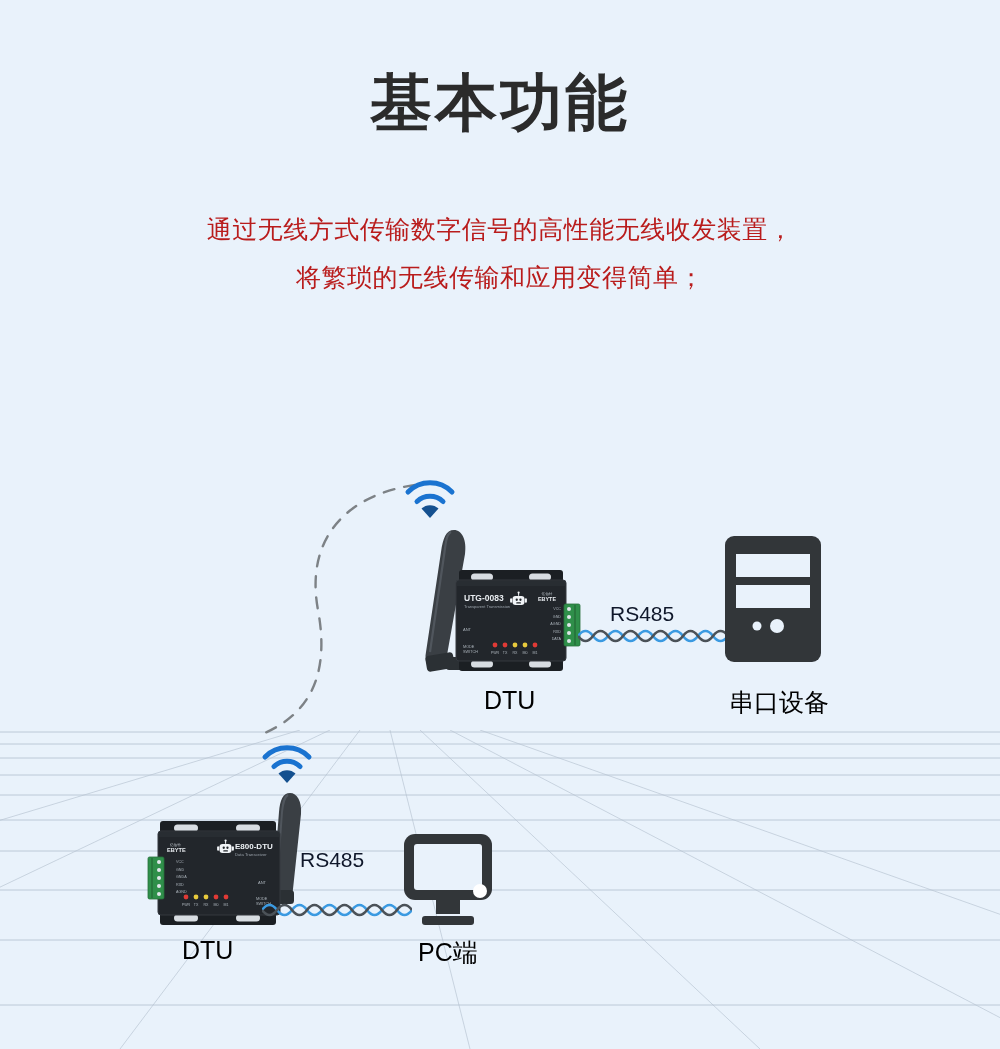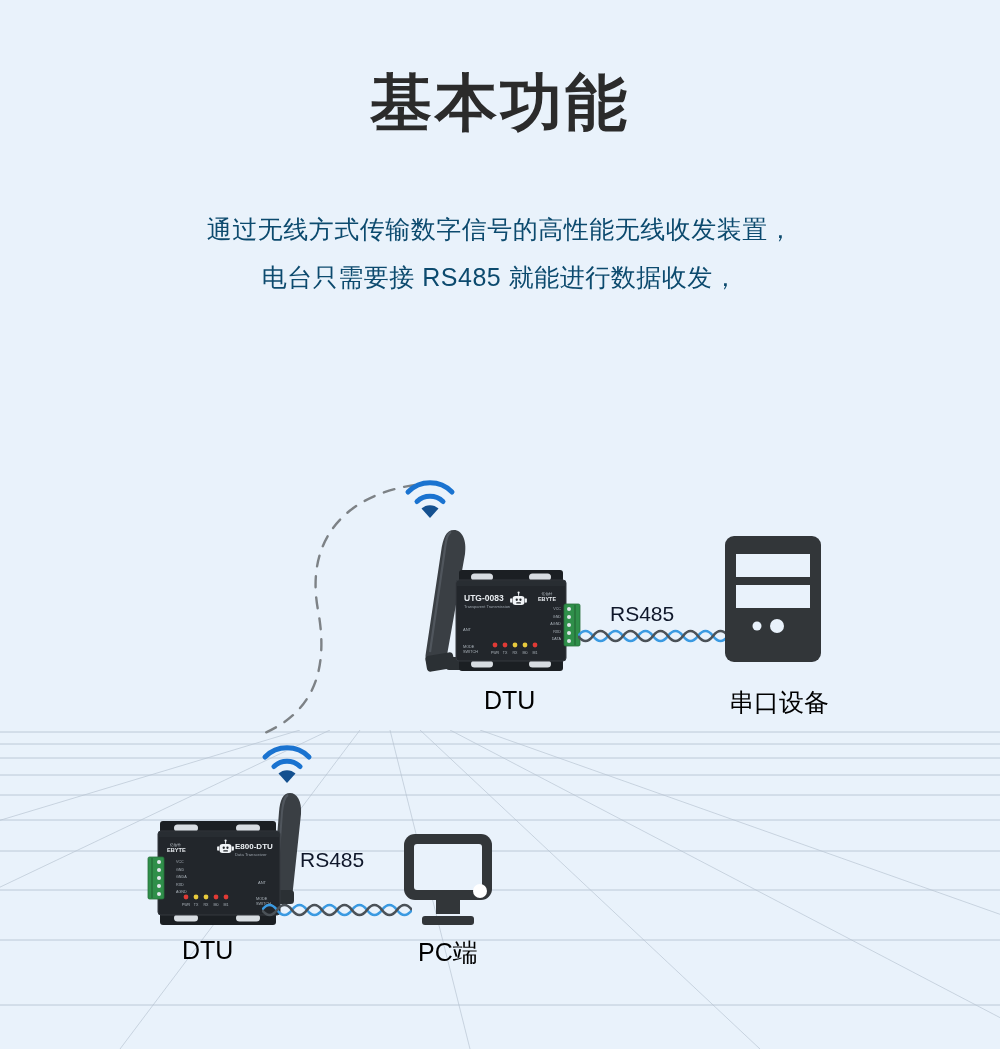--- a/index.html
+++ b/index.html
@@ -14,21 +14,21 @@
 
   
   .page-title{
     position:absolute;left:0;top:72px;width:1000px;
     text-align:center;
     font-size:62px;font-weight:bold;letter-spacing:3px;
     color:#2b2b2b;line-height:1;
   }
   .desc{
     position:absolute;left:0;top:205px;width:1000px;
-    text-align:center;color:#0c4a6e;
+    text-align:center;color:#b91c1c;
     font-size:25px;line-height:48px;letter-spacing:.5px;
   }
   .desc div{white-space:nowrap;}
 
   
   .scene{position:absolute;left:0;top:430px;width:1000px;height:619px;}
 
   .floor{position:absolute;left:0;top:300px;width:1000px;height:319px;}
 
   
@@ -55,21 +55,21 @@
 </style>
 </head>
 <body>
 
 <div id="stage">
 
   <div class="page-title">基本功能</div>
 
   <div class="desc">
     <div>通过无线方式传输数字信号的高性能无线收发装置，</div>
-    <div>电台只需要接 RS485 就能进行数据收发，</div>
+    <div>将繁琐的无线传输和应用变得简单；</div>
   </div>
 
   <div class="scene">
 
     <svg class="floor" width="1000" height="319" viewBox="0 0 1000 319">
       <g stroke="#b7c4d2" fill="none" stroke-width="0.9">
         <line x1="0" y1="2" x2="1000" y2="2"></line>
         <line x1="0" y1="14" x2="1000" y2="14"></line>
         <line x1="0" y1="28" x2="1000" y2="28"></line>
         <line x1="0" y1="45" x2="1000" y2="45"></line>

